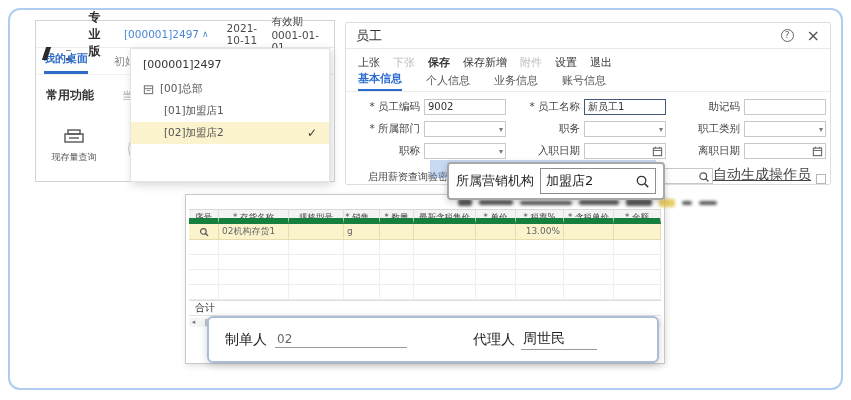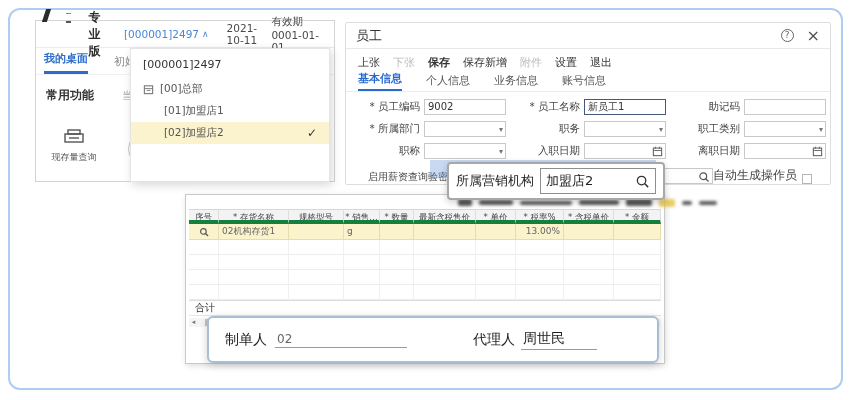--- a/index.html
+++ b/index.html
@@ -7,21 +7,21 @@
   body { font-family:"DejaVu Sans", sans-serif; }
   .stage { position:relative; width:851px; height:400px; background:#fff; overflow:hidden; }
   .outer-frame { position:absolute; left:8px; top:8px; right:8px; bottom:10px;
                  border:2px solid #aecdf0; border-radius:12px; }
 
   
   .left-window { position:absolute; left:35px; top:20px; width:300px; height:162px;
                  background:#fff; border:1px solid #d4d4d4; z-index:1; }
   .lw-header { height:27px; display:flex; align-items:center; padding:0 8px;
                border-bottom:1px solid #ececec; }
-  .logo { display:flex; align-items:flex-start; gap:17px; }
+  .logo { display:flex; align-items:flex-end; gap:17px; }
   .logo-mark { width:9px; height:13px; background:#2b2b2b; transform:skewX(-18deg); }
   .logo-dots { width:10px; height:10px; border-bottom:2px solid #555; border-top:1px solid #888; margin-top:4px; }
   .logo-text { font-size:12px; font-weight:bold; color:#2c2c2c; letter-spacing:1px; }
   .org-selector { margin-left:14px; font-size:10.5px; color:#4a86d8; display:flex; gap:3px; align-items:center; cursor:pointer; }
   .org-chevron { font-size:9px; }
   .lw-date { margin-left:18px; font-size:10.5px; color:#4a4a4a; }
   .lw-valid { margin-left:10px; font-size:10.5px; color:#4a4a4a; }
   .lw-tabs { height:27px; display:flex; align-items:flex-end; padding-left:8px; gap:26px;
              border-bottom:1px solid #f0f0f0; }
   .lw-tab { font-size:11px; color:#888; padding-bottom:5px; }
@@ -69,37 +69,37 @@
   .f-control.focused { border:1.5px solid #44587c; }
   .f-control .dd-arrow { position:absolute; right:2px; top:1px; font-size:8px; color:#777; }
   .f-control .cal { position:absolute; right:2px; top:2px; }
   .f-row4 { display:flex; height:20px; align-items:flex-end; margin-top:2px; }
   .f-label-long { width:100px; text-align:right; font-size:10px; color:#444; white-space:nowrap; }
   .f-control.small { width:62px; margin-left:4px; background:#ededed; }
   .mk-label { margin-left:14px; font-size:10.5px; color:#444; }
   .mk-box { position:relative; width:118px; height:16px; border:1px solid #c9c9c9; margin-left:4px;
             font-size:10px; color:#333; line-height:14px; padding:0 4px; }
   .mk-box svg { position:absolute; right:2px; top:2px; }
-  .auto-label { font-size:12px; color:#444; }
+  .auto-label { font-size:14px; color:#444;text-decoration:underline; }
   .auto-checkbox { width:10px; height:10px; border:1px solid #b5b5b5; background:#fff; margin-left:5px; }
   .hl-overlay { position:absolute; left:84px; top:68px; width:226px; height:18px;
                 background:rgba(110,155,220,0.38); pointer-events:none; }
 
   
   .blur-strip { position:absolute; left:458px; top:196px; width:308px; height:13px; z-index:3;
                 display:flex; align-items:center; gap:7px; filter:blur(1.6px); opacity:.85; }
   .smudge { height:7px; background:#3c3c3c; border-radius:2px; }
   .smudge.yellow { background:#e5c44d; }
 
   
   .table-window { position:absolute; left:185px; top:194px; width:480px; height:170px; background:#fff;
                   border:1px solid #c9c9c9; box-shadow:1px 2px 6px rgba(0,0,0,0.13); z-index:2; }
   .tw-grid { margin:14px 3px 0 3px; }
   .t-row { display:grid; grid-template-columns:30px 70px 55px 36px 34px 62px 40px 48px 50px 1fr; }
-  .t-head .t-cell { background:#f3f3f3; border-top:1px solid #d7d7d7; border-bottom:4px solid #15803d;
+  .t-head .t-cell { background:#f3f3f3; border-top:1px solid #d7d7d7; border-bottom:6px solid #15803d;
                     border-right:1px solid #ddd; height:15px; line-height:14px; font-size:8.5px; color:#444;
                     text-align:center; overflow:hidden; white-space:nowrap; }
   .t-data .t-cell { background:#fbf3cc; border-right:1px solid #e6dcae; border-bottom:1px solid #e6dcae;
                     height:16px; line-height:15px; font-size:9px; color:#666; padding:0 3px;
                     overflow:hidden; white-space:nowrap; }
   .t-data .num { text-align:right; }
   .t-data .ico { display:flex; align-items:center; justify-content:center; }
   .t-empty .t-cell { height:15px; border-right:1px solid #f0f0f0; border-bottom:1px solid #ececec; }
   .tw-total { display:flex; align-items:center; height:16px; border-top:1px solid #ddd; border-bottom:1px solid #e5e5e5;
               padding-left:6px; font-size:10px; color:#333; margin:0 3px; }

